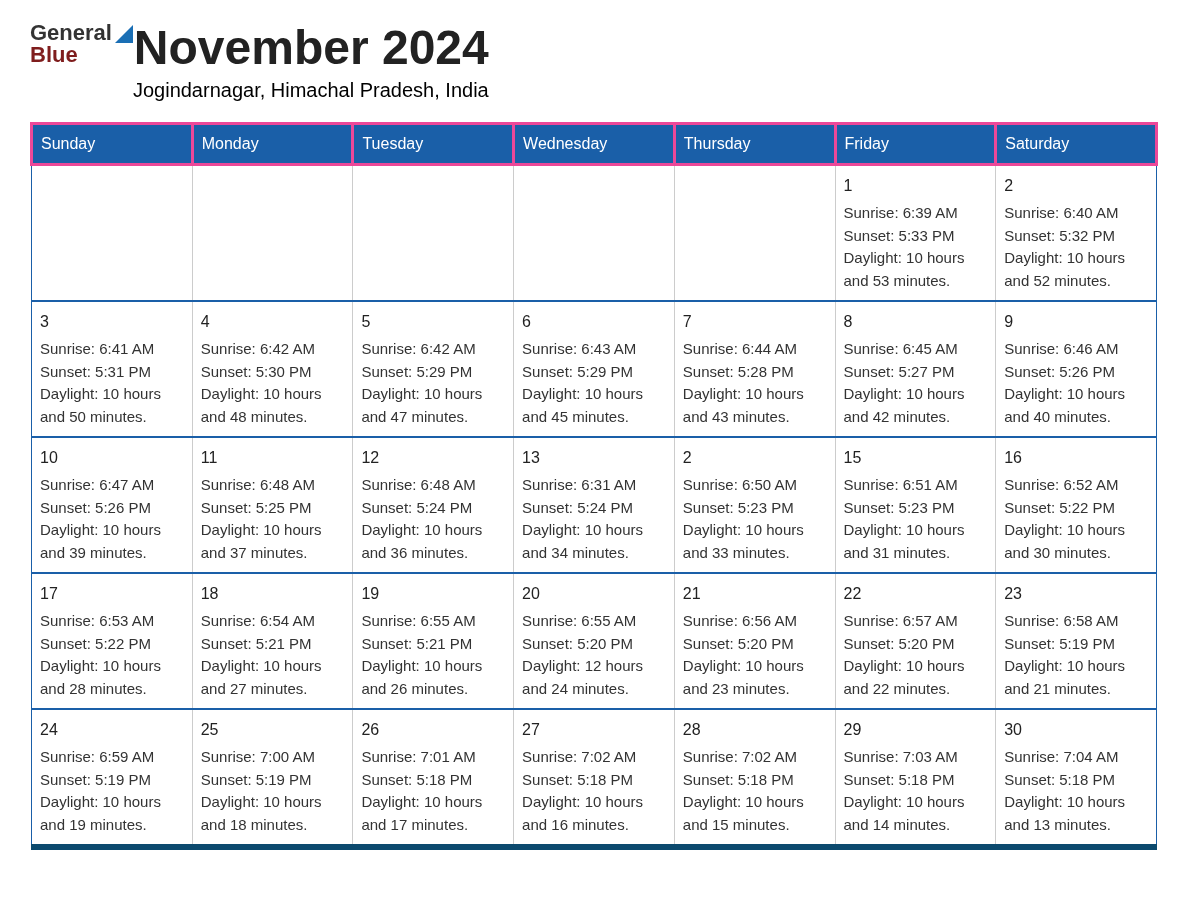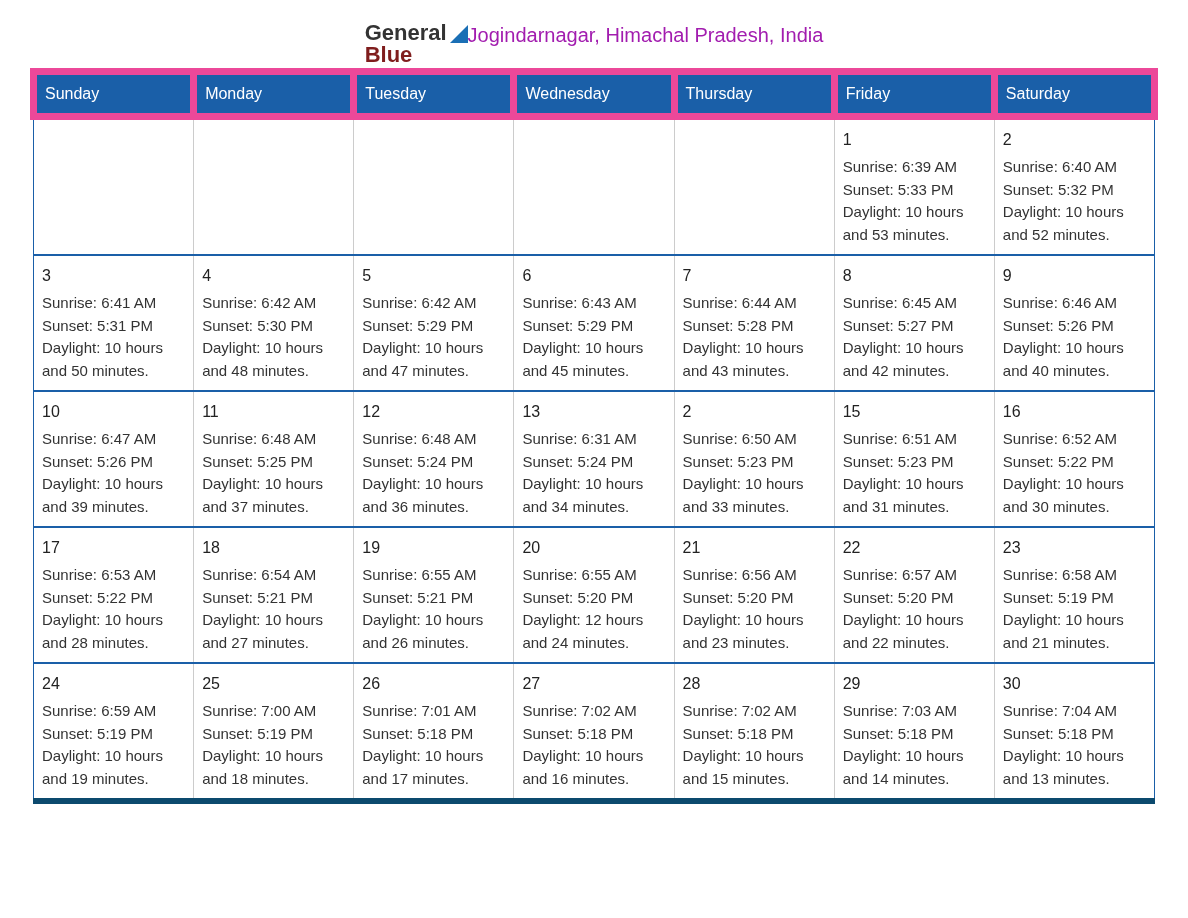--- a/index.html
+++ b/index.html
@@ -4,22 +4,23 @@
   <style>
     * { box-sizing: border-box; margin: 0; padding: 0; }
     body {
       font-family: Arial, sans-serif;
       background: #fff;
       padding: 20px 30px;
       color: #333;
     }
     .header {
       display: flex;
-      justify-content: center;
+      justify-content: flex-start;
       align-items: flex-start;
+      margin-bottom: 20px;
     }
     .logo {
       display: flex;
       flex-direction: column;
       align-items: flex-start;
     }
     .logo-text-general {
       font-size: 22px;
       font-weight: bold;
       color: #333;
@@ -33,36 +34,36 @@
     .title-block {
       text-align: right;
     }
     .month-title {
       font-size: 48px;
       font-weight: bold;
       color: #222;
     }
     .location-title {
       font-size: 20px;
-      color: #a21caf;
+      color: #000000;
       margin-top: 4px;
     }
     .calendar {
       width: 100%;
       border-collapse: collapse;
       table-layout: fixed;
     }
     .calendar th {
       background-color: #1a5fa8;
       color: #fff;
       padding: 10px 8px;
       text-align: left;
       font-size: 16px;
       font-weight: normal;
-      border: 7px solid #ec4899;
+      border: 3px solid #ec4899;
     }
     .calendar td {
       vertical-align: top;
       padding: 8px;
       border: 1px solid #ccc;
       min-height: 100px;
       font-size: 13px;
       line-height: 1.5;
       background: #fff;
     }
@@ -100,20 +101,21 @@
   <div class="logo">
     <div style="display:flex; align-items:center;">
       <span class="logo-text-general">General</span>
       <svg width="18" height="18" viewBox="0 0 18 18" style="margin-left:3px; margin-top:2px;">
         <polygon points="0,18 18,18 18,0" fill="#1a6fb5"></polygon>
       </svg>
     </div>
     <span class="logo-text-blue">Blue</span>
   </div>
   <div class="title-block">
+    <div class="month-title">November 2024</div>
     <div class="location-title">Jogindarnagar, Himachal Pradesh, India</div>
   </div>
 </div>
 
 <table class="calendar">
   <thead>
     <tr>
     <th>Sunday</th>
         <th>Monday</th>
         <th>Tuesday</th>

